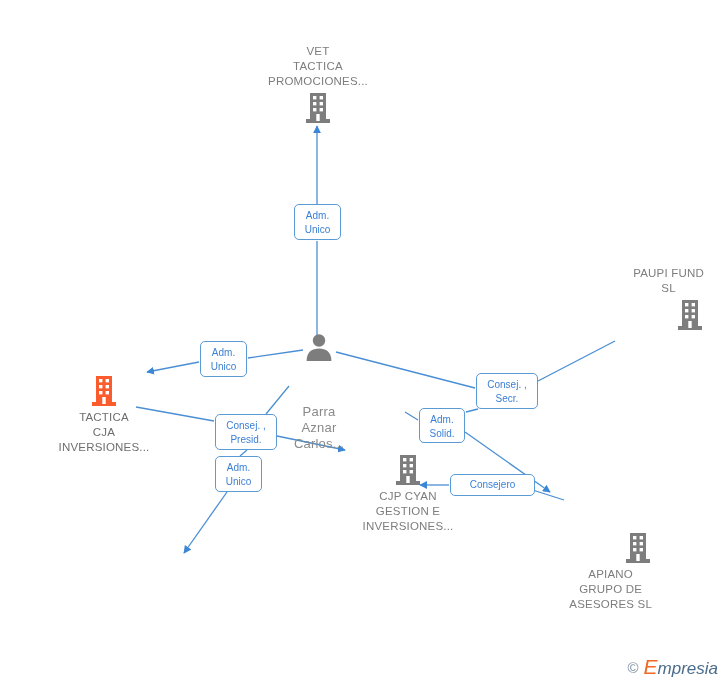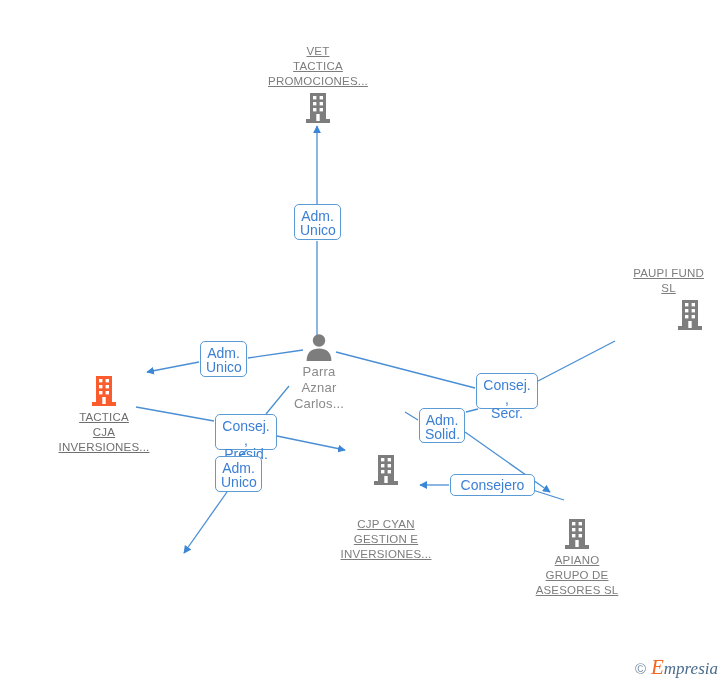--- a/index.html
+++ b/index.html
@@ -35,21 +35,20 @@
   }
   .node-label {
     font-size: 11.5px;
     line-height: 15px;
     color: #808080;
     letter-spacing: 0.2px;
     white-space: pre-line;
   }
   .node-label.company {
     color: #7d7d7d;
-    text-decoration: underline;
   }
   .node-label.person {
     color: #8a8a8a;
     font-size: 13px;
     line-height: 16px;
   }
   .node-label.highlight {
     color: #6f6f6f;
     font-weight: normal;
   }
@@ -61,21 +60,21 @@
   .node.label-below .node-icon  { order: 0; }
   .node.label-below .node-label { order: 1; margin-top: 2px; }
 
   .edge-label {
     position: absolute;
     box-sizing: border-box;
     background: #ffffff;
     border: 1.3px solid #5b9bd5;
     border-radius: 5px;
     color: #3b7fd4;
-    font-size: 14px;
+    font-size: 10px;
     line-height: 14px;
     text-align: center;
     padding: 4px 5px;
     white-space: pre-line;
     z-index: 5;
   }
   #watermark {
     position: absolute;
     right: 10px;
     bottom: 8px;
@@ -83,21 +82,21 @@
     align-items: center;
     gap: 5px;
     z-index: 10;
   }
   #watermark .copy {
     color: #7a8fa6;
     font-size: 15px;
     line-height: 15px;
   }
   #watermark .brand {
-    font-family: Liberation Serif, serif;
+    font-family: Liberation Sans, sans-serif;
     font-style: italic;
     font-size: 17px;
     color: #4a6c8c;
     line-height: 17px;
   }
   #watermark .brand .cap {
     color: #f26722;
     font-size: 21px;
   }
 </style>
@@ -170,21 +169,21 @@
       <rect x="9" y="5" width="3.4" height="3.4" fill="#ffffff"></rect>
       <rect x="15.6" y="5" width="3.4" height="3.4" fill="#ffffff"></rect>
       <rect x="9" y="11" width="3.4" height="3.4" fill="#ffffff"></rect>
       <rect x="15.6" y="11" width="3.4" height="3.4" fill="#ffffff"></rect>
       <rect x="9" y="17" width="3.4" height="3.4" fill="#ffffff"></rect>
       <rect x="15.6" y="17" width="3.4" height="3.4" fill="#ffffff"></rect>
       <rect x="12.3" y="23" width="3.4" height="7" fill="#ffffff"></rect>
     </svg>
   </div>
 
-  <div class="node label-below" style="left:319px; top:332px;">
+  <div class="node label-below" style="left:319px; top:332px;gap:40px;">
     <svg class="node-icon" width="30" height="30" viewBox="0 0 30 30">
       <circle cx="15" cy="8.5" r="6.2" fill="#7d7d7d"></circle>
       <path d="M 2.6 29 C 2.6 19.6 8.2 16.4 15 16.4 C 21.8 16.4 27.4 19.6 27.4 29 Z" fill="#7d7d7d"></path>
     </svg>
     <div class="node-label person">Parra
 Aznar
 Carlos...</div>
   </div>
 
   <div class="node label-below" style="left:104px; top:374px;">
@@ -197,38 +196,38 @@
       <rect x="15.6" y="11" width="3.4" height="3.4" fill="#ffffff"></rect>
       <rect x="9" y="17" width="3.4" height="3.4" fill="#ffffff"></rect>
       <rect x="15.6" y="17" width="3.4" height="3.4" fill="#ffffff"></rect>
       <rect x="12.3" y="23" width="3.4" height="7" fill="#ffffff"></rect>
     </svg>
     <div class="node-label company highlight">TACTICA
 CJA
 INVERSIONES...</div>
   </div>
 
-  <div class="node label-below" style="left:386px; top:453px;gap:28px;">
+  <div class="node label-below" style="left:408px; top:453px;">
     <svg class="node-icon" width="28" height="34" viewBox="0 0 28 34">
       <rect x="6" y="2" width="16" height="28" fill="#7d7d7d"></rect>
       <rect x="2" y="28" width="24" height="4" fill="#7d7d7d"></rect>
       <rect x="9" y="5" width="3.4" height="3.4" fill="#ffffff"></rect>
       <rect x="15.6" y="5" width="3.4" height="3.4" fill="#ffffff"></rect>
       <rect x="9" y="11" width="3.4" height="3.4" fill="#ffffff"></rect>
       <rect x="15.6" y="11" width="3.4" height="3.4" fill="#ffffff"></rect>
       <rect x="9" y="17" width="3.4" height="3.4" fill="#ffffff"></rect>
       <rect x="15.6" y="17" width="3.4" height="3.4" fill="#ffffff"></rect>
       <rect x="12.3" y="23" width="3.4" height="7" fill="#ffffff"></rect>
     </svg>
     <div class="node-label company">CJP CYAN
 GESTION E
 INVERSIONES...</div>
   </div>
 
-  <div class="node label-below" style="left:577px; top:517px;">
+  <div class="node label-below" style="left:577px; top:531px;align-items:flex-end;">
     <svg class="node-icon" width="28" height="34" viewBox="0 0 28 34">
       <rect x="6" y="2" width="16" height="28" fill="#7d7d7d"></rect>
       <rect x="2" y="28" width="24" height="4" fill="#7d7d7d"></rect>
       <rect x="9" y="5" width="3.4" height="3.4" fill="#ffffff"></rect>
       <rect x="15.6" y="5" width="3.4" height="3.4" fill="#ffffff"></rect>
       <rect x="9" y="11" width="3.4" height="3.4" fill="#ffffff"></rect>
       <rect x="15.6" y="11" width="3.4" height="3.4" fill="#ffffff"></rect>
       <rect x="9" y="17" width="3.4" height="3.4" fill="#ffffff"></rect>
       <rect x="15.6" y="17" width="3.4" height="3.4" fill="#ffffff"></rect>
       <rect x="12.3" y="23" width="3.4" height="7" fill="#ffffff"></rect>

